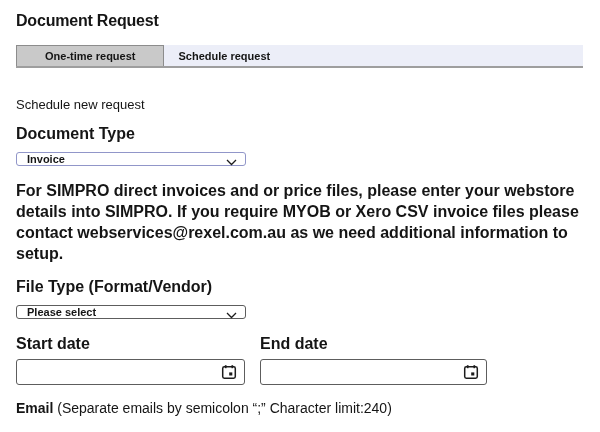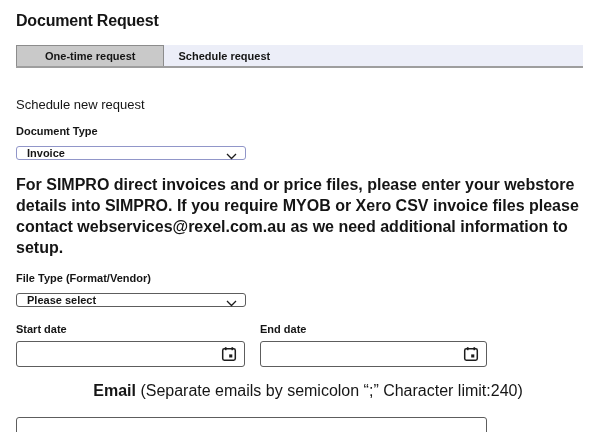--- a/index.html
+++ b/index.html
@@ -43,21 +43,21 @@
     padding: 0 28px;
   }
 
   
   .section-heading {
     font-size: 13px;
     font-weight: 400;
     margin: 29px 0 13px 0;
   }
   .field-label {
-    font-size: 11px;
+    font-size: 16px;
     font-weight: 700;
     margin-bottom: 6px;
   }
 
   
   .select-wrap { position: relative; width: 230px; }
   .select-wrap select {
     width: 100%;
     height: 14px;
     appearance: none;
@@ -115,21 +115,21 @@
   }
   .cal-btn {
     display: flex;
     align-items: center;
     cursor: pointer;
     line-height: 0;
   }
 
   
   .email-row { margin-top: 15px; }
-  .email-label { font-size: 16px; margin-bottom: 17px; text-align: center; }
+  .email-label { font-size: 14px; margin-bottom: 17px; }
   .email-label .bold { font-weight: 700; }
   .email-label .hint { font-weight: 400; }
   .email-input {
     width: 471px;
     height: 23px;
     border: 1px solid #5d5d5d;
     border-radius: 3px;
     font-family: "Liberation Sans", sans-serif;
     font-size: 11px;
     padding: 0 8px;

